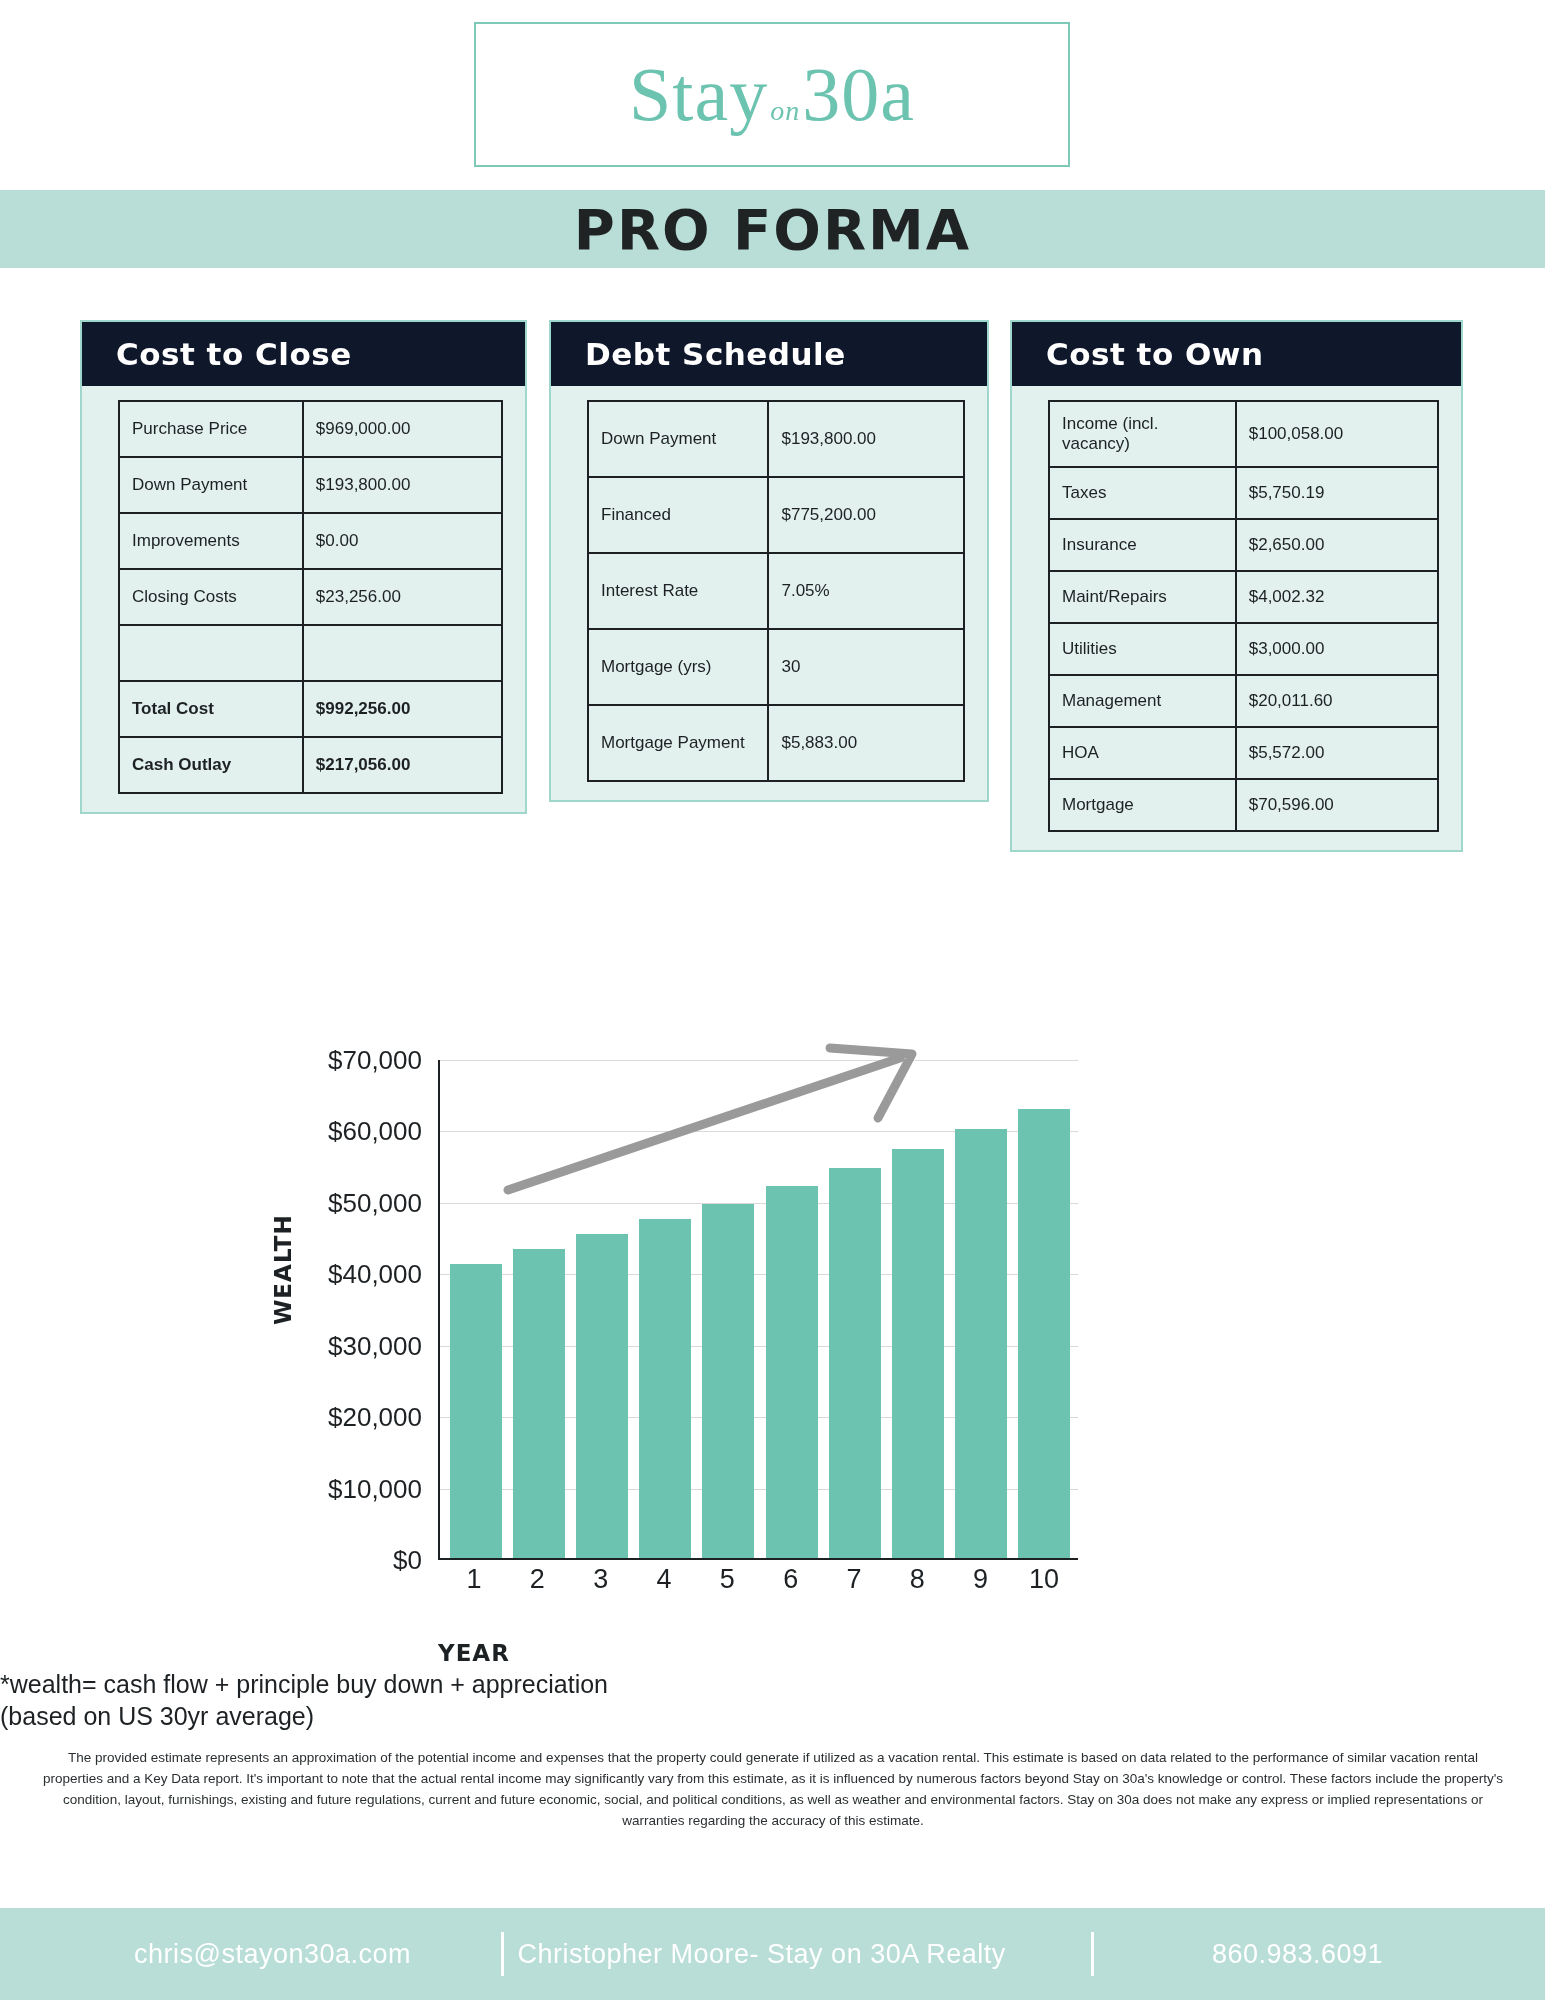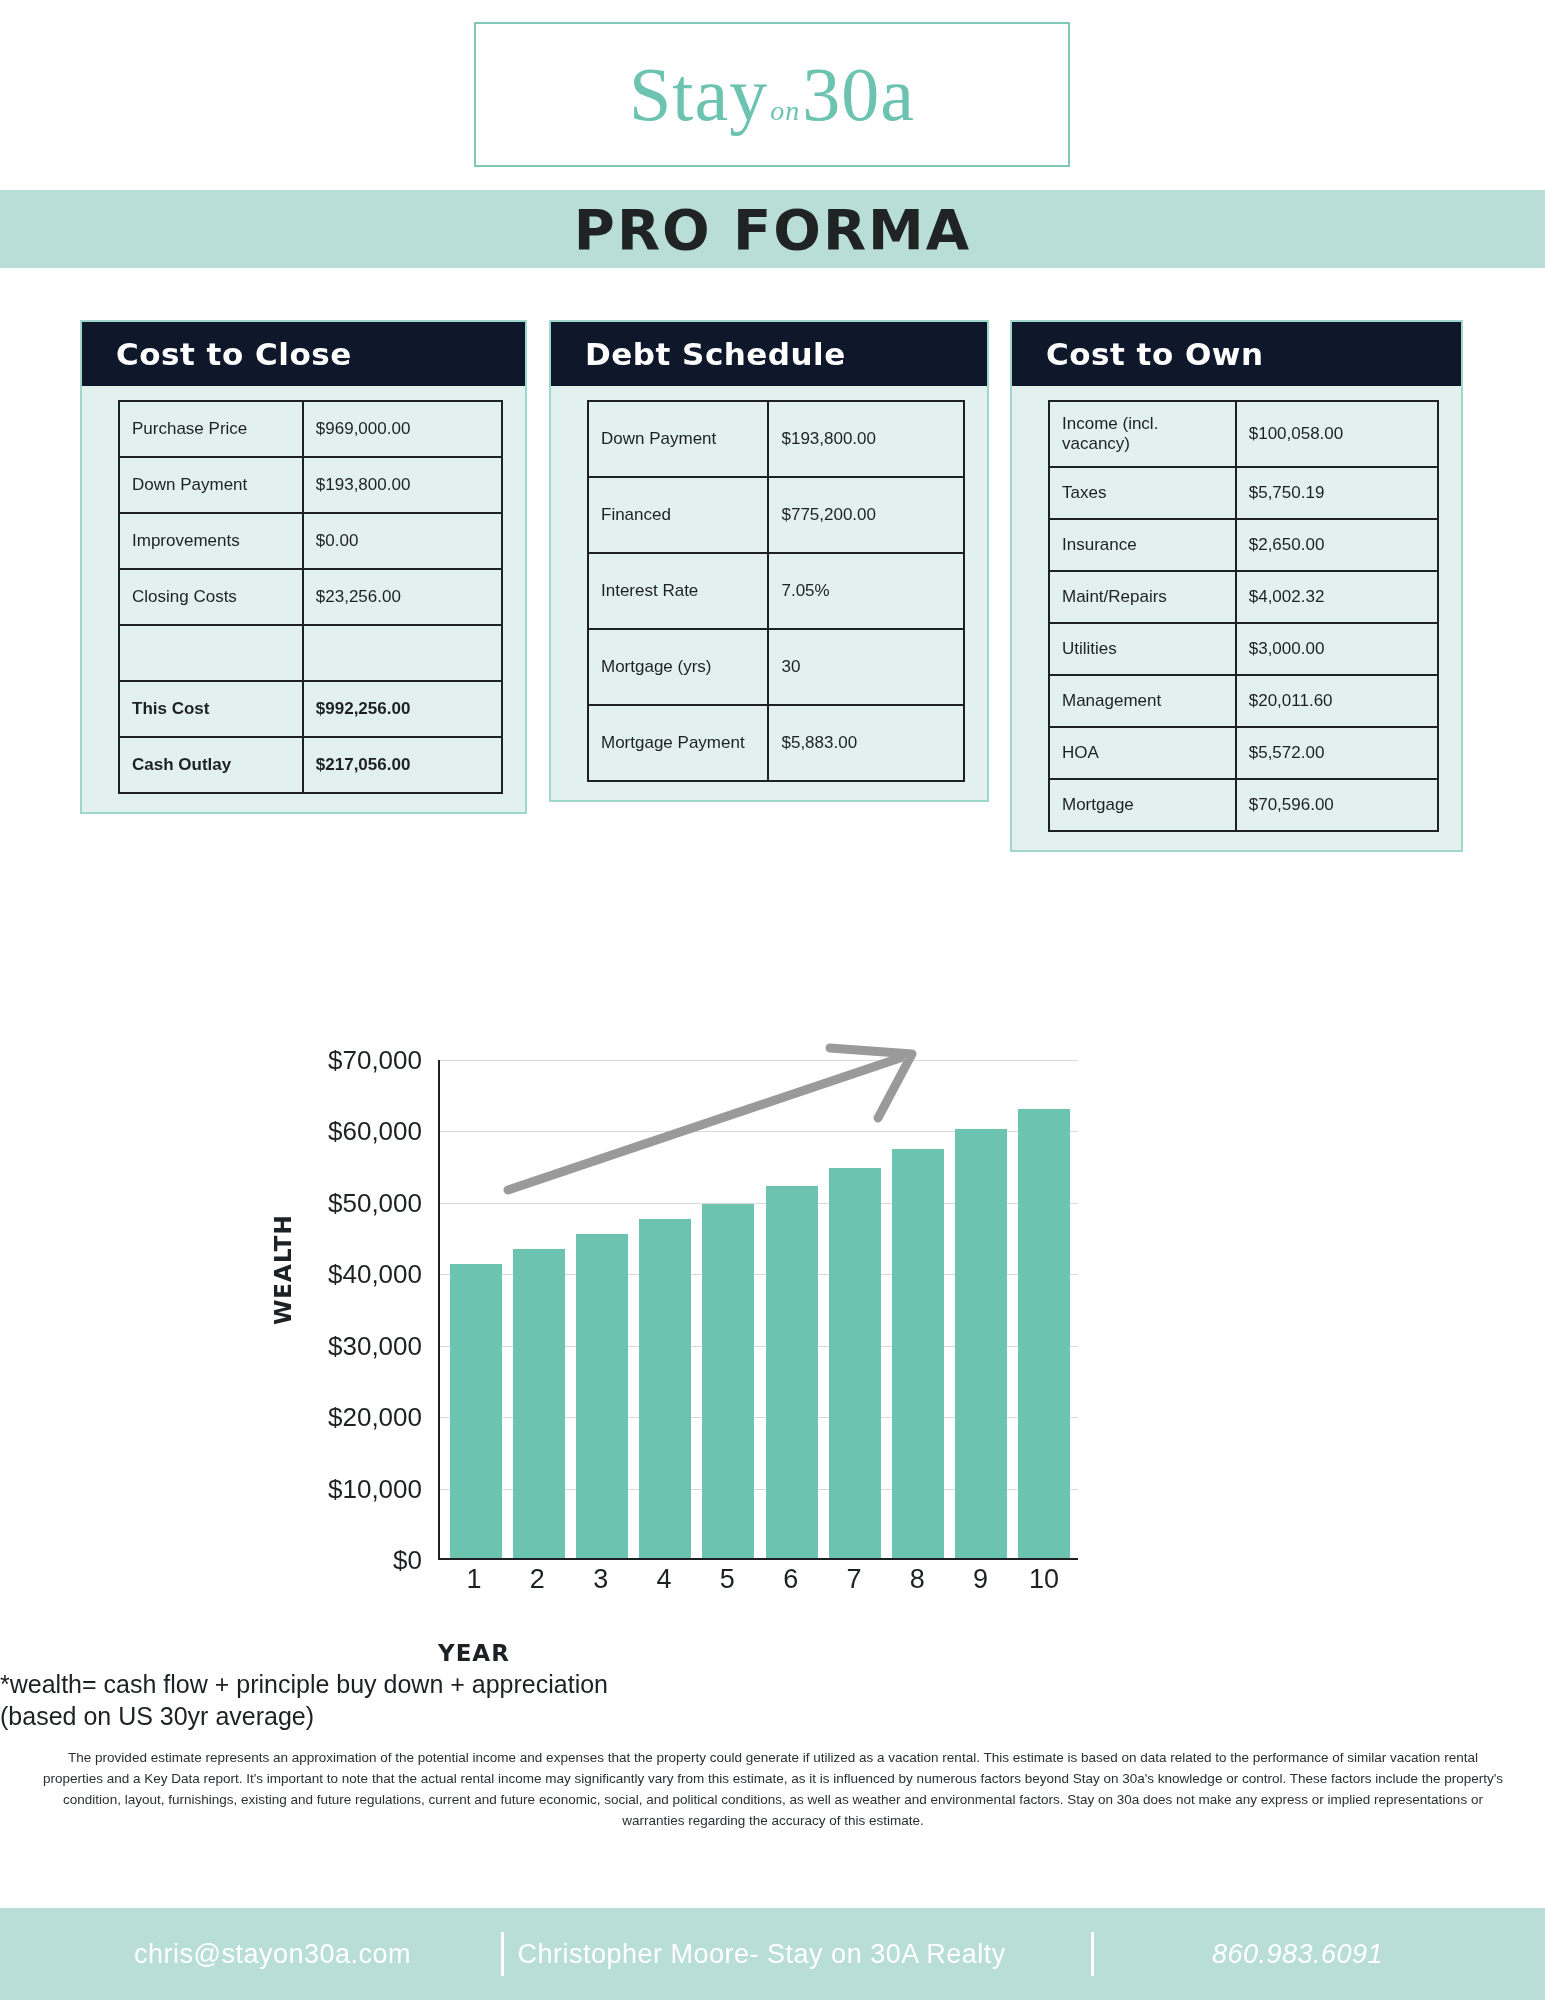--- a/index.html
+++ b/index.html
@@ -222,21 +222,21 @@
     font-size: 27px;
     letter-spacing: 0.5px;
     white-space: nowrap;
   }
   .footer-sep {
     width: 3px; height: 44px;
     background: #ffffff;
   }
   .f-left { width: 430px; text-align: center; }
   .f-mid  { width: 560px; }
-  .f-right{ width: 380px; text-align: center; font-style: italic; }
+  .f-right{ width: 380px; text-align: center; }
 </style>
 </head>
 <body>
 
 <div class="page">
 
   <div class="logo-box">
     <div class="logo-text">
       <span>Stay</span><span class="small">on</span><span>30a</span>
     </div>
@@ -265,21 +265,21 @@
             </tr>
         <tr>
               <td class="k">Closing Costs</td>
               <td class="v">$23,256.00</td>
             </tr>
         <tr>
               <td class="k"></td>
               <td class="v"></td>
             </tr>
         <tr class="bold">
-              <td class="k">This Cost</td>
+              <td class="k">Total Cost</td>
               <td class="v">$992,256.00</td>
             </tr>
         <tr class="bold">
               <td class="k">Cash Outlay</td>
               <td class="v">$217,056.00</td>
             </tr>
       </tbody>
         </table>
     </div>
   </div>

